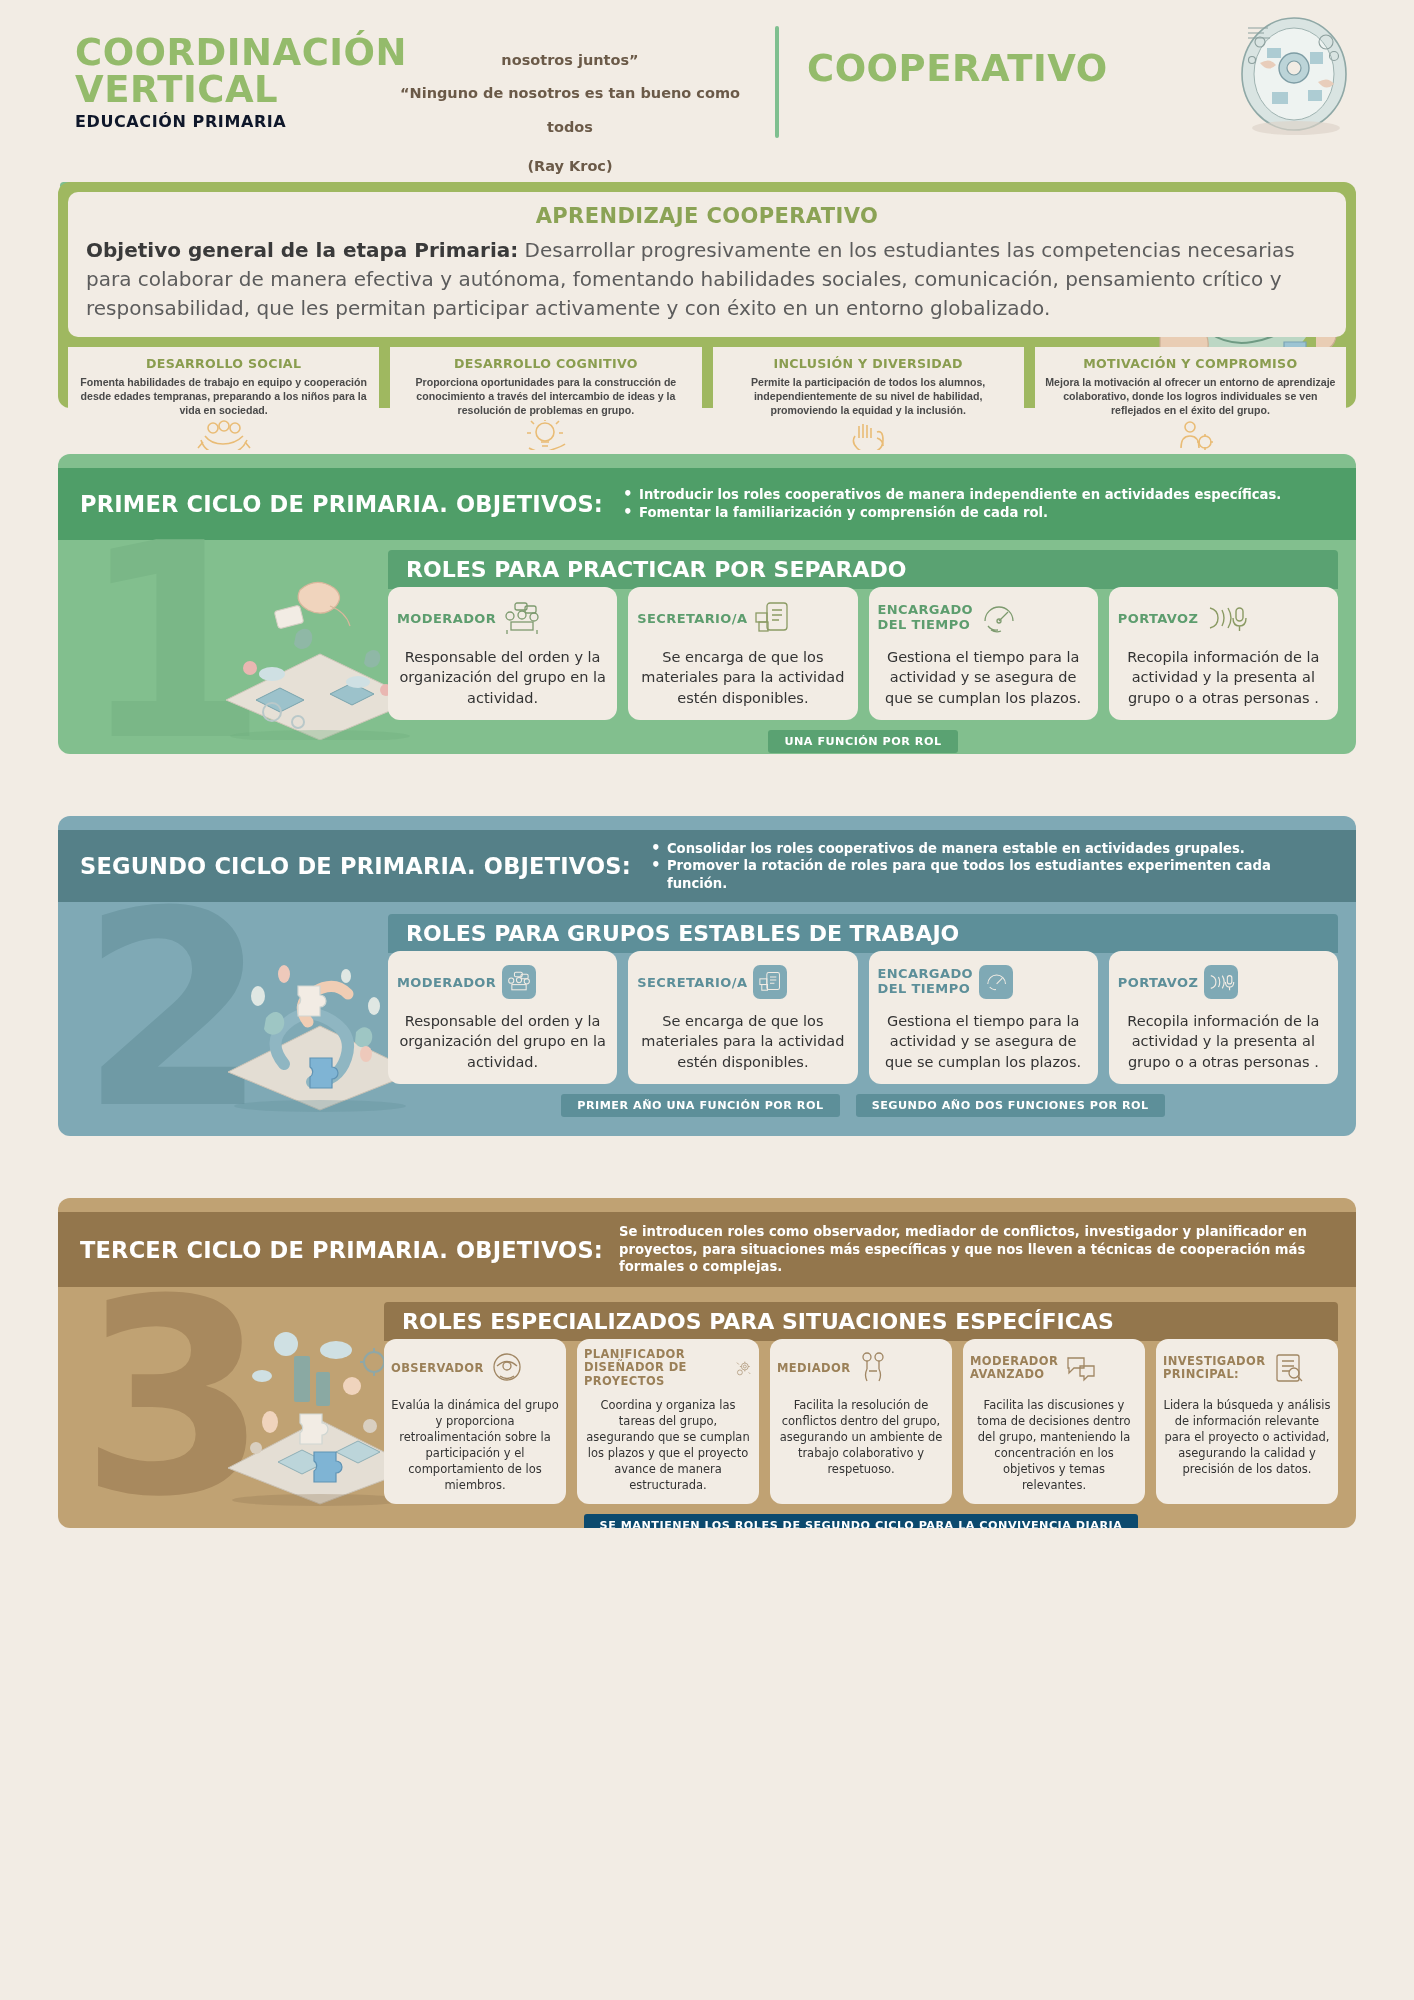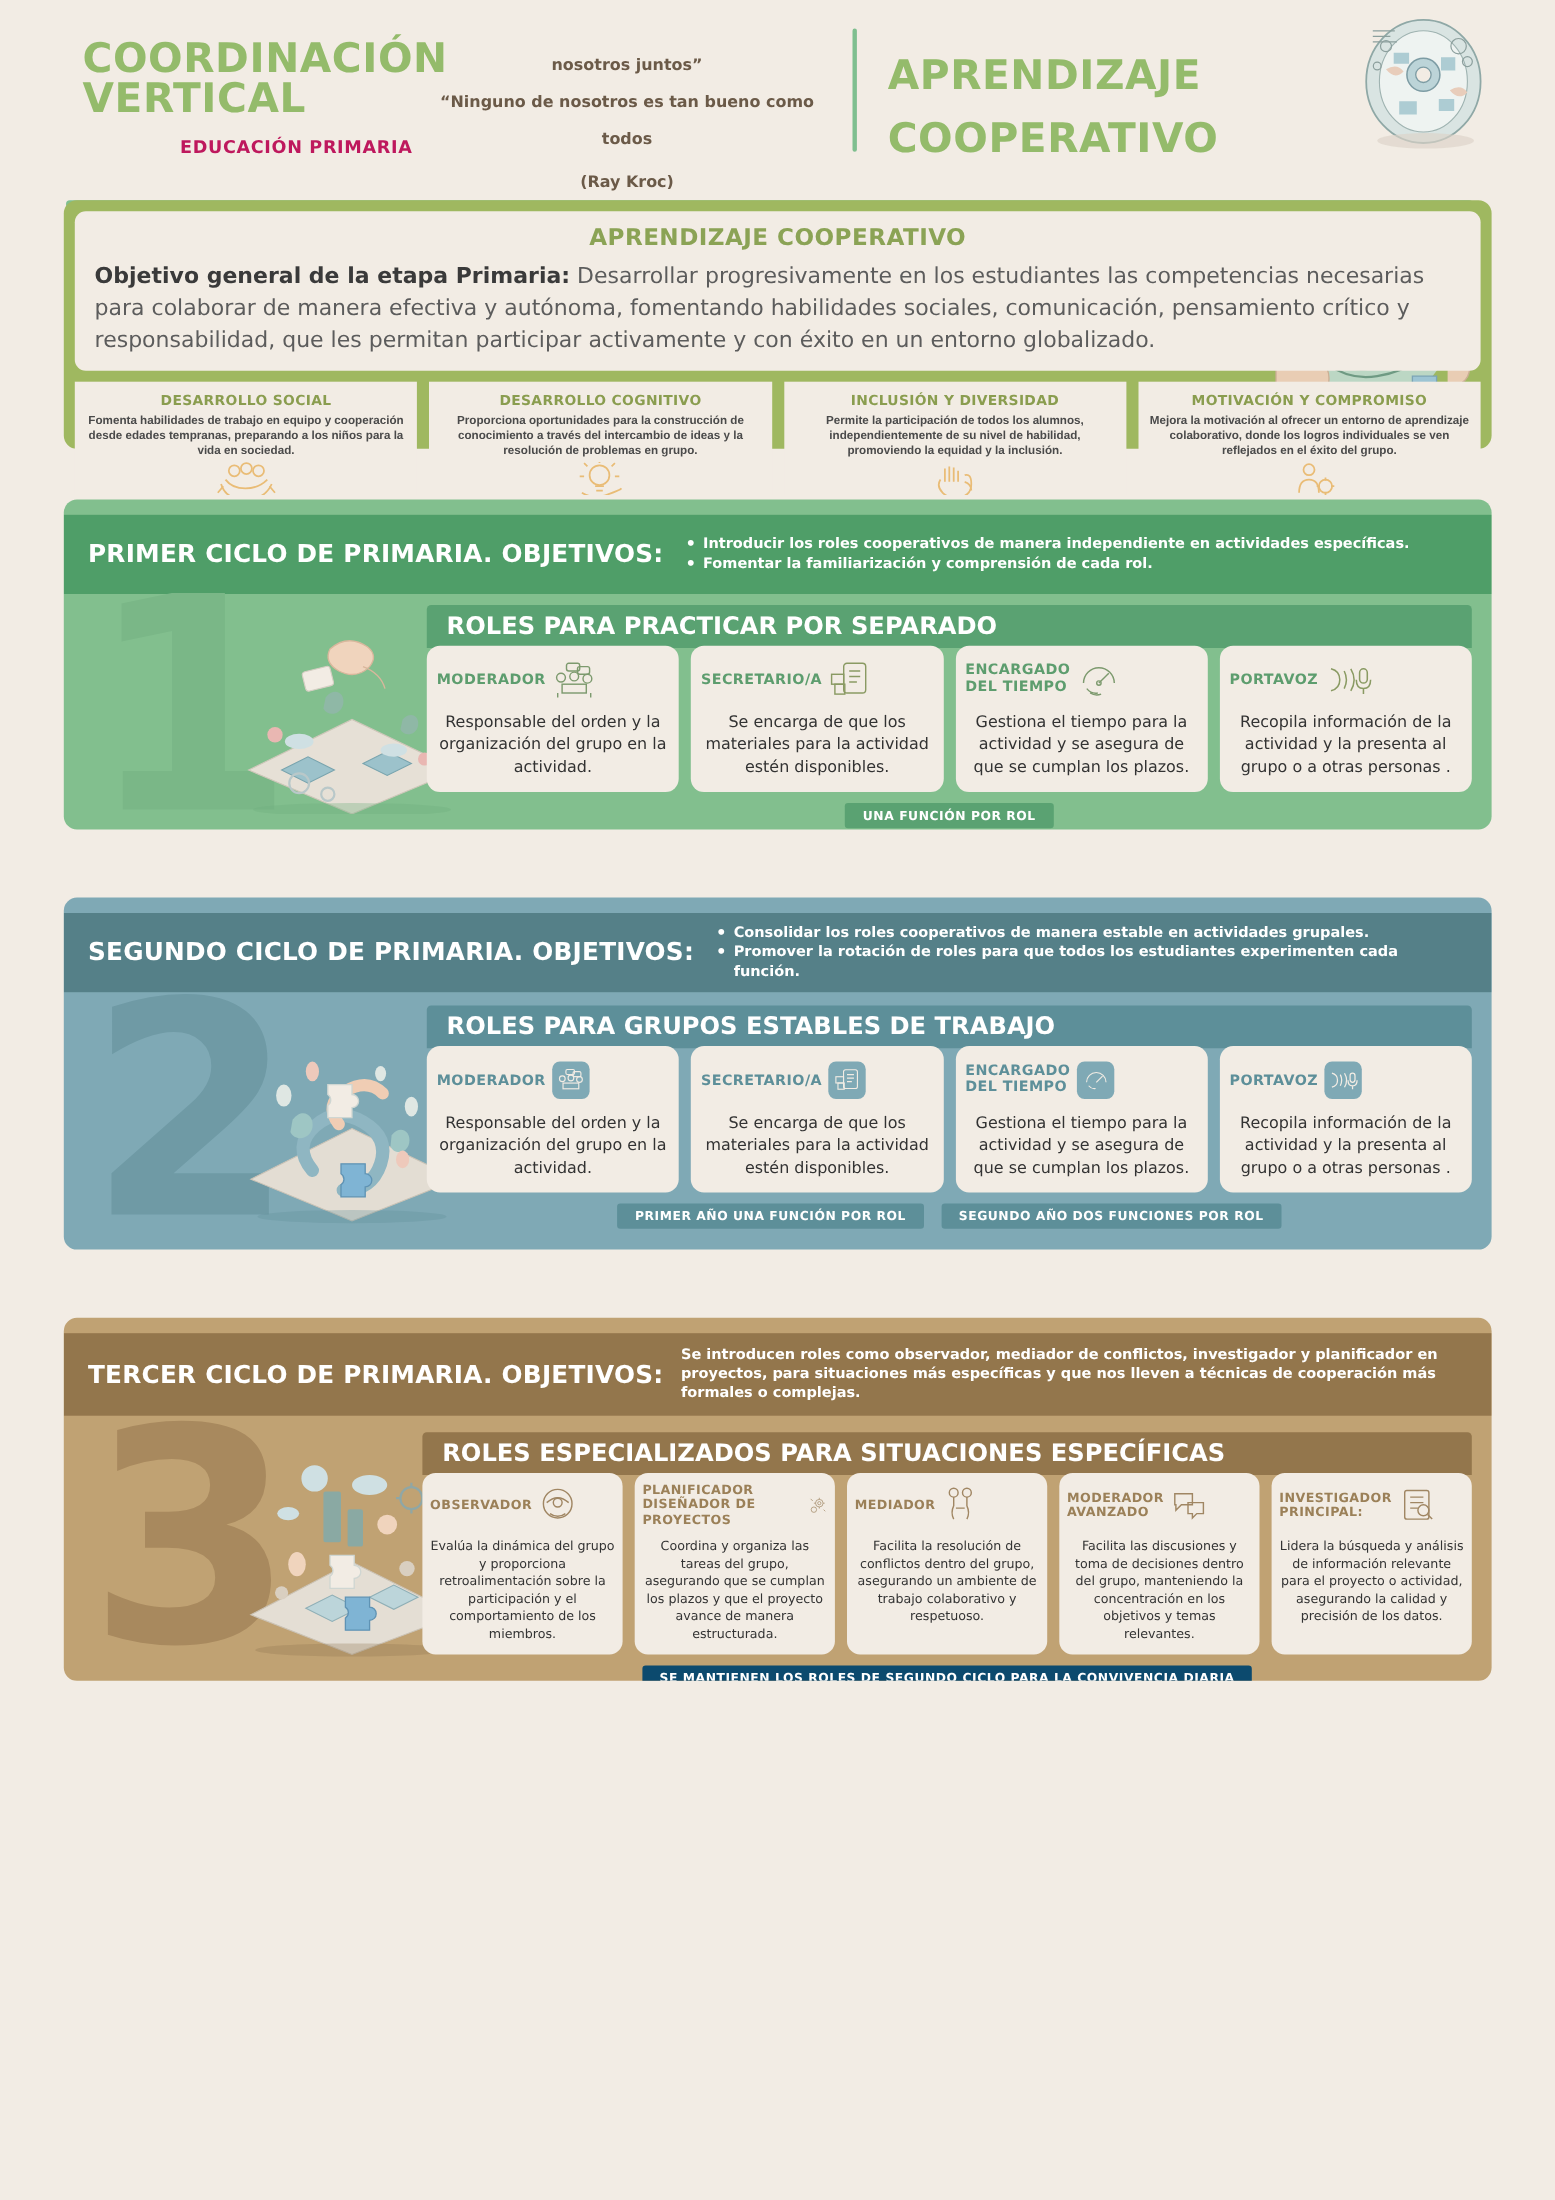--- a/index.html
+++ b/index.html
@@ -15,22 +15,22 @@
   
   .header { position: relative; height: 160px; padding: 26px 0 0 0; }
   .header-inner { display: flex; align-items: flex-start; padding: 0 60px 0 75px; }
   .hdr-left { width: 300px; padding-top: 8px; }
   .hdr-title {
     font-family: "DejaVu Sans", sans-serif;
     font-weight: bold; font-size: 37px; line-height: 1.0;
     color: #94bb6b; letter-spacing: .5px;
   }
   .hdr-sub {
-    margin-top: 16px; font-family: "DejaVu Sans", sans-serif;
-    font-weight: bold; font-size: 16px; color: #be185d; letter-spacing: .6px; text-align: right;
+    margin-top: 4px; font-family: "DejaVu Sans", sans-serif;
+    font-weight: bold; font-size: 16px; color: #0f172a; letter-spacing: .6px;
   }
   .hdr-quote {
     flex: 0 0 390px; text-align: center; padding-top: 18px;
     color: #6b5a48; font-family: "DejaVu Sans", sans-serif;
   }
   .hdr-quote .q1 { font-size: 14.5px; font-weight: bold; line-height: 2.3; }
   .hdr-quote .q2 { font-size: 14.5px; font-weight: bold; margin-top: 14px; }
   .divider-v { width: 4px; background: #7fbf8f; height: 112px; margin: 0 28px 0 10px; border-radius: 2px; }
   .hdr-right { padding-top: 14px; }
   .hdr-right div {
@@ -119,21 +119,20 @@
       <div class="hdr-title">VERTICAL</div>
       <div class="hdr-sub">EDUCACIÓN PRIMARIA</div>
     </div>
     <div class="hdr-quote">
       <div class="q1">nosotros juntos”</div>
       <div class="q1">“Ninguno de nosotros es tan bueno como todos</div>
       <div class="q2">(Ray Kroc)</div>
     </div>
     <div class="divider-v"></div>
     <div class="hdr-right">
-      <div>APRENDIZAJE</div>
       <div>COOPERATIVO</div>
     </div>
   </div>
   <svg class="hdr-art" viewBox="0 0 140 130">
     <ellipse cx="72" cy="66" rx="52" ry="56" fill="#d9e4e2" stroke="#8fa8a6" stroke-width="1.6"></ellipse>
     <ellipse cx="72" cy="66" rx="40" ry="46" fill="#eef3f1" stroke="#9fb3b1" stroke-width="1"></ellipse>
     <circle cx="72" cy="60" r="15" fill="#bcd4d8" stroke="#7d9ca4" stroke-width="1.4"></circle>
     <circle cx="72" cy="60" r="7" fill="#f2ece4" stroke="#7d9ca4" stroke-width="1.2"></circle>
     <path d="M45 40 h14 v10 h-14z M88 44 h13 v12 h-13z M50 84 h16 v12 h-16z M86 82 h14 v11 h-14z" fill="#9cc2cc" opacity=".8"></path>
     <path d="M38 55 q10 -6 16 2 q-8 8 -16 -2z M96 74 q10 -6 16 2 q-8 8 -16 -2z" fill="#e8cdbb"></path>

